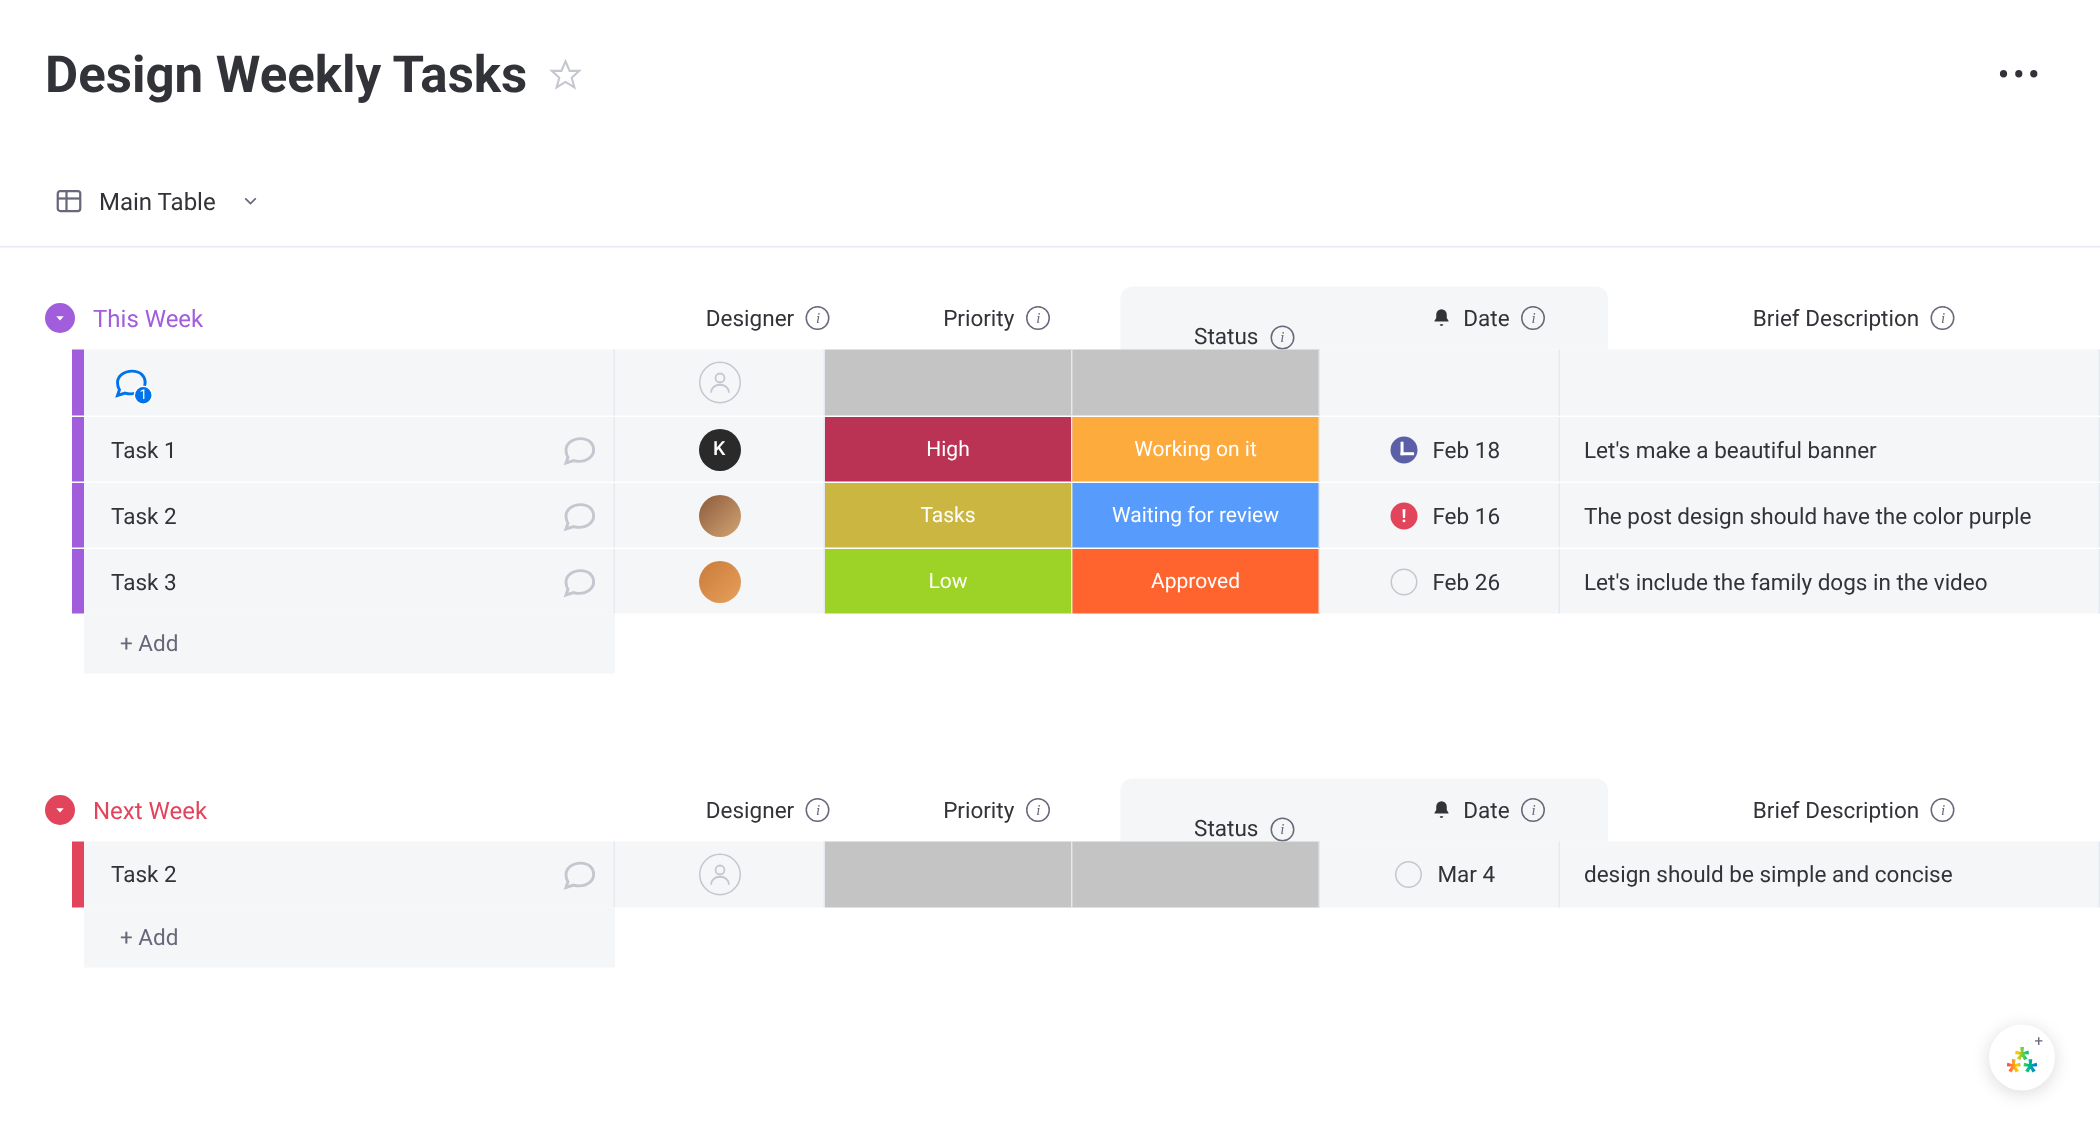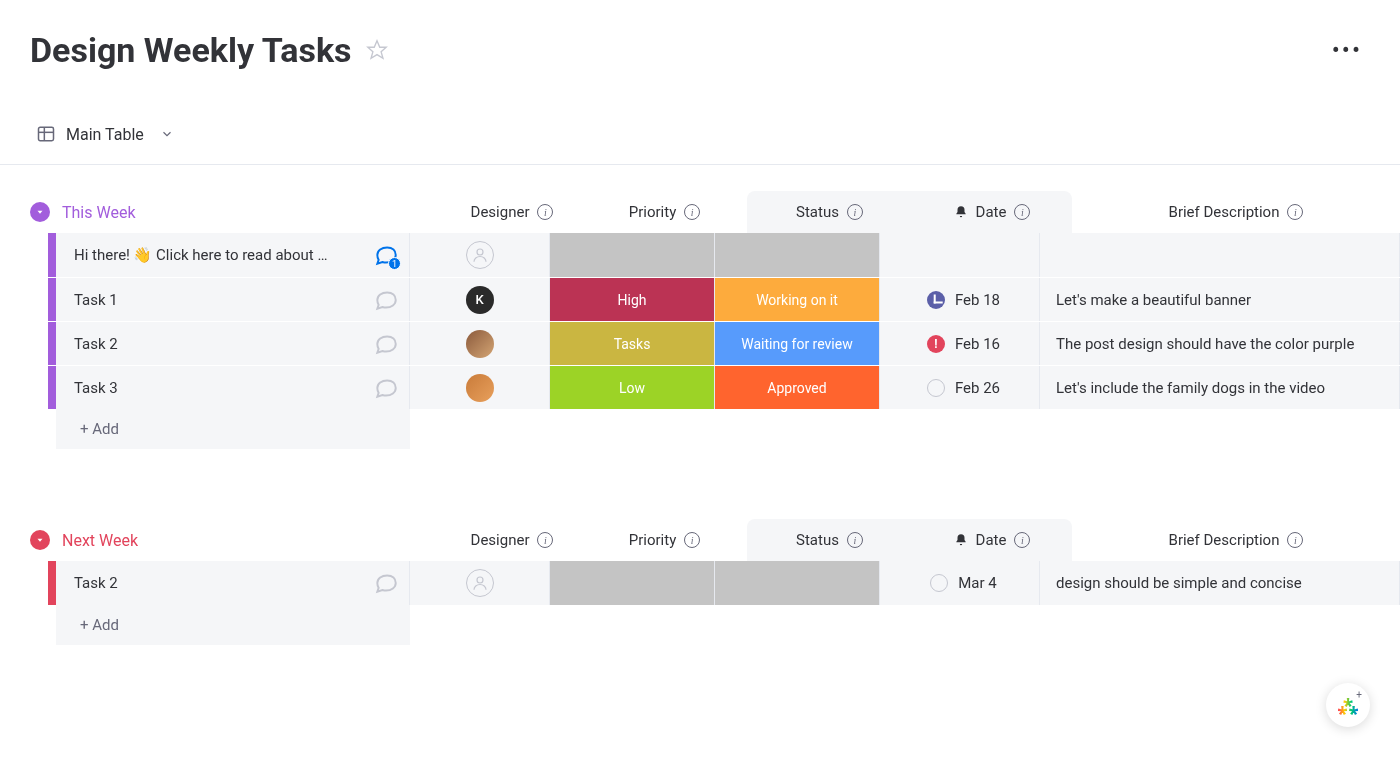--- a/index.html
+++ b/index.html
@@ -64,21 +64,21 @@
 .seg { flex: 1; }
 .sum-date { flex: 0 0 160px; display:flex; justify-content:center;}
 .date-pill { background: #182a4e; color: #fff; border-radius: 14px; padding: 5px 16px; font-size: 14px; position:relative; display:flex; align-items:center;}
 .date-pill::before { content:''; position:absolute; left:-2px; top:0; bottom:0; width:10px; background:#a25ddc; border-radius: 14px 0 0 14px;}
 .sum-desc { flex: 1; background:#f5f6f8; margin-left: 6px;}
 
 
 .hc-name { flex: 0 0 380px; }
 .hc-designer { flex: 0 0 140px; }
 .hc-priority { flex: 0 0 165px; }
-.hc-status { flex: 0 0 165px; background:#f5f6f8; border-radius: 8px 0 0 0; height: 42px;}
+.hc-status { flex: 0 0 165px; background:#f5f6f8; border-radius: 8px 0 0 0; height: 42px; align-items: flex-end;}
 .hc-date { flex: 0 0 160px; background:#f5f6f8; border-radius: 0 8px 0 0; height: 42px;}
 .hc-desc { flex: 1; }
 .group-head .col-head { height: 42px; }
 
 .fab { position: fixed; bottom: 30px; right: 30px; width: 44px; height: 44px; border-radius: 50%; background: #fff; box-shadow: 0 2px 12px rgba(0,0,0,0.15); display:flex; align-items:center; justify-content:center; cursor:pointer;}
 .fab-inner { font-size: 18px; background: linear-gradient(90deg,#ff3d57,#ffcb00,#00ca72,#0073ea); -webkit-background-clip: text; background-clip:text; color: transparent; font-weight:700;}
 .fab-plus { position:absolute; top:6px; right:8px; font-size:10px; color:#676879;}
 </style>
 </head>
 <body>
@@ -137,21 +137,20 @@
             <span class="info">i</span>
           </div>
     <div class="col-head hc-desc">
             <span>Brief Description</span>
             <span class="info">i</span>
           </div>
   </div>
         <div class="row">
     <div class="stripe" style="background:#a25ddc"></div>
     <div class="name-cell">
-      <span class="name-text">Hi there! 👋 Click here to read about …</span>
       <span class="bubble active" style="position:relative"><svg viewBox="0 0 24 24" fill="none" stroke="currentColor" stroke-width="1.8">
                 <path d="M21 12c0 4-4 7-9 7-1.2 0-2.3-.2-3.3-.5L4 20l1.2-3.5C4.4 15.3 4 13.7 4 12c0-4 4-7 9-7s8 3 8 7z"></path>
               </svg><span class="bubble-badge">1</span></span>
     </div>
     <div class="cell c-designer">
             <span class="avatar empty">
               <svg viewBox="0 0 24 24" fill="none" stroke="currentColor" stroke-width="1.6">
                 <circle cx="12" cy="8" r="4"></circle>
                 <path d="M4 21c0-4 3.6-7 8-7s8 3 8 7"></path>
               </svg>

